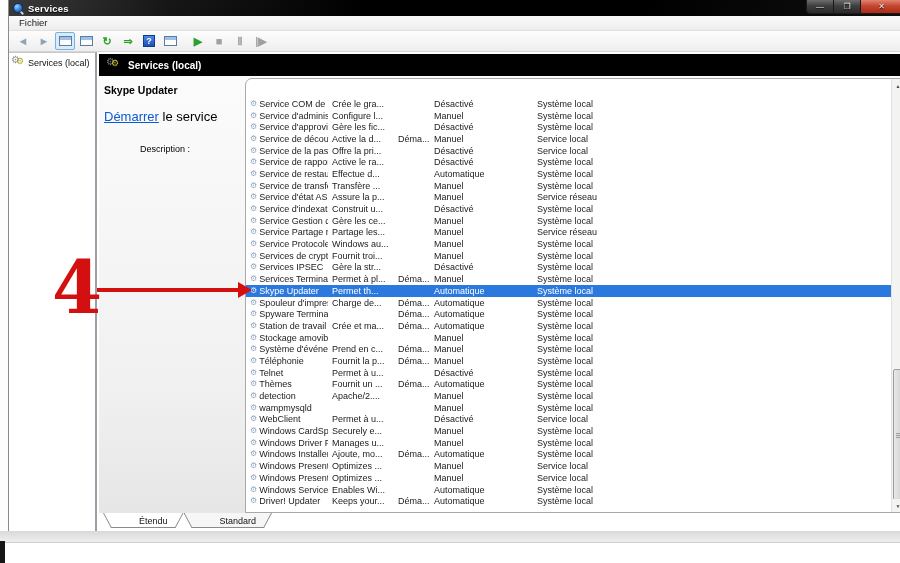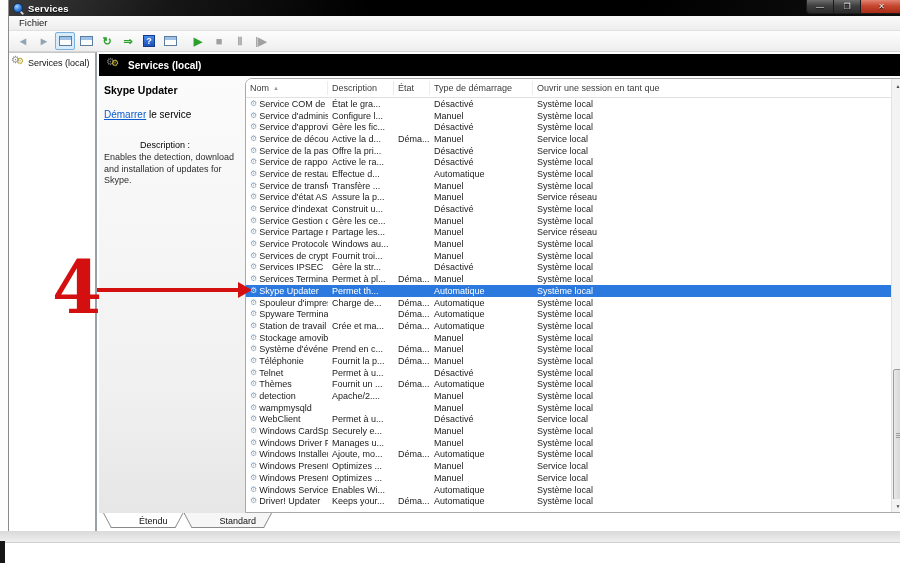--- a/index.html
+++ b/index.html
@@ -69,21 +69,21 @@
   .banner-title { color:#fff; font-weight:bold; font-size:10px; }
   .banner .gears .g1 { color:#777; }
   .banner .gears .g2 { color:#cdbd2e; }
 
   .content { position:absolute; left:0; top:24px; right:0; bottom:18px;
              background:linear-gradient(180deg,#fbfbfb 0%,#f1f1f1 70%,#e6e6e6 100%); }
 
   
   .detail-pane { position:absolute; left:0; top:0; width:146px; bottom:0; padding:8px 4px 0 5px; }
   .svc-title { font-size:10.5px; font-weight:bold; color:#000; }
-  .svc-action { margin-top:13px; font-size:10px; color:#000; }
+  .svc-action { margin-top:13px; font-size:13px; color:#000; }
   .link { color:#0b5bd3; text-decoration:underline; cursor:pointer; }
   .desc-label { margin-top:20px; font-size:9px; color:#000;padding-left:36px; }
   .desc-text { margin-top:2px; font-size:9px; color:#2e2e2e; line-height:1.28; width:140px; }
 
   
   .list-box { position:absolute; left:146px; top:2px; right:2px; bottom:0;
               background:#fff; border:1px solid #a9a9a9; border-radius:7px 0 0 0; overflow:hidden; }
   .list-header { position:absolute; left:0; top:0; right:13px; height:19px; background:#fff;
               border-bottom:1px solid #e1e1e1; display:flex; align-items:flex-end; padding-bottom:2px; }
   .hcell { font-size:9px; color:#3c3c3c; padding-left:4px; border-right:1px solid #ececec; height:14px;
@@ -210,42 +210,31 @@
         </div>
 
         <div class="content">
 
           <div class="detail-pane">
             <div class="svc-title">Skype Updater</div>
             <div class="svc-action">
               <span class="link">Démarrer</span><span> le service</span>
             </div>
             <div class="desc-label">Description :</div>
-            <div class="desc-text">Enables the detection, download and installation of updates for Skype.</div>
           </div>
 
           <div class="list-box">
-            <div class="list-header">
-              <div class="hcell col-name">
-                <span>Nom</span>
-                <span class="sort-glyph">▲</span>
-              </div>
-              <div class="hcell col-desc">Description</div>
-              <div class="hcell col-etat">État</div>
-              <div class="hcell col-type">Type de démarrage</div>
-              <div class="hcell col-session">Ouvrir une session en tant que</div>
-            </div>
 
             <div class="rows" id="rows">
                 <div class="row">
                   <div class="cell c-name">
                     <span class="svc-ico">⚙</span>
                     <span>Service COM de gr...</span>
                   </div>
-                  <div class="cell c-desc">État le gra...</div>
+                  <div class="cell c-desc">Crée le gra...</div>
                   <div class="cell c-etat"></div>
                   <div class="cell c-type">Désactivé</div>
                   <div class="cell c-session">Système local</div>
                 </div>
                 <div class="row">
                   <div class="cell c-name">
                     <span class="svc-ico">⚙</span>
                     <span>Service d'administr...</span>
                   </div>
                   <div class="cell c-desc">Configure l...</div>

